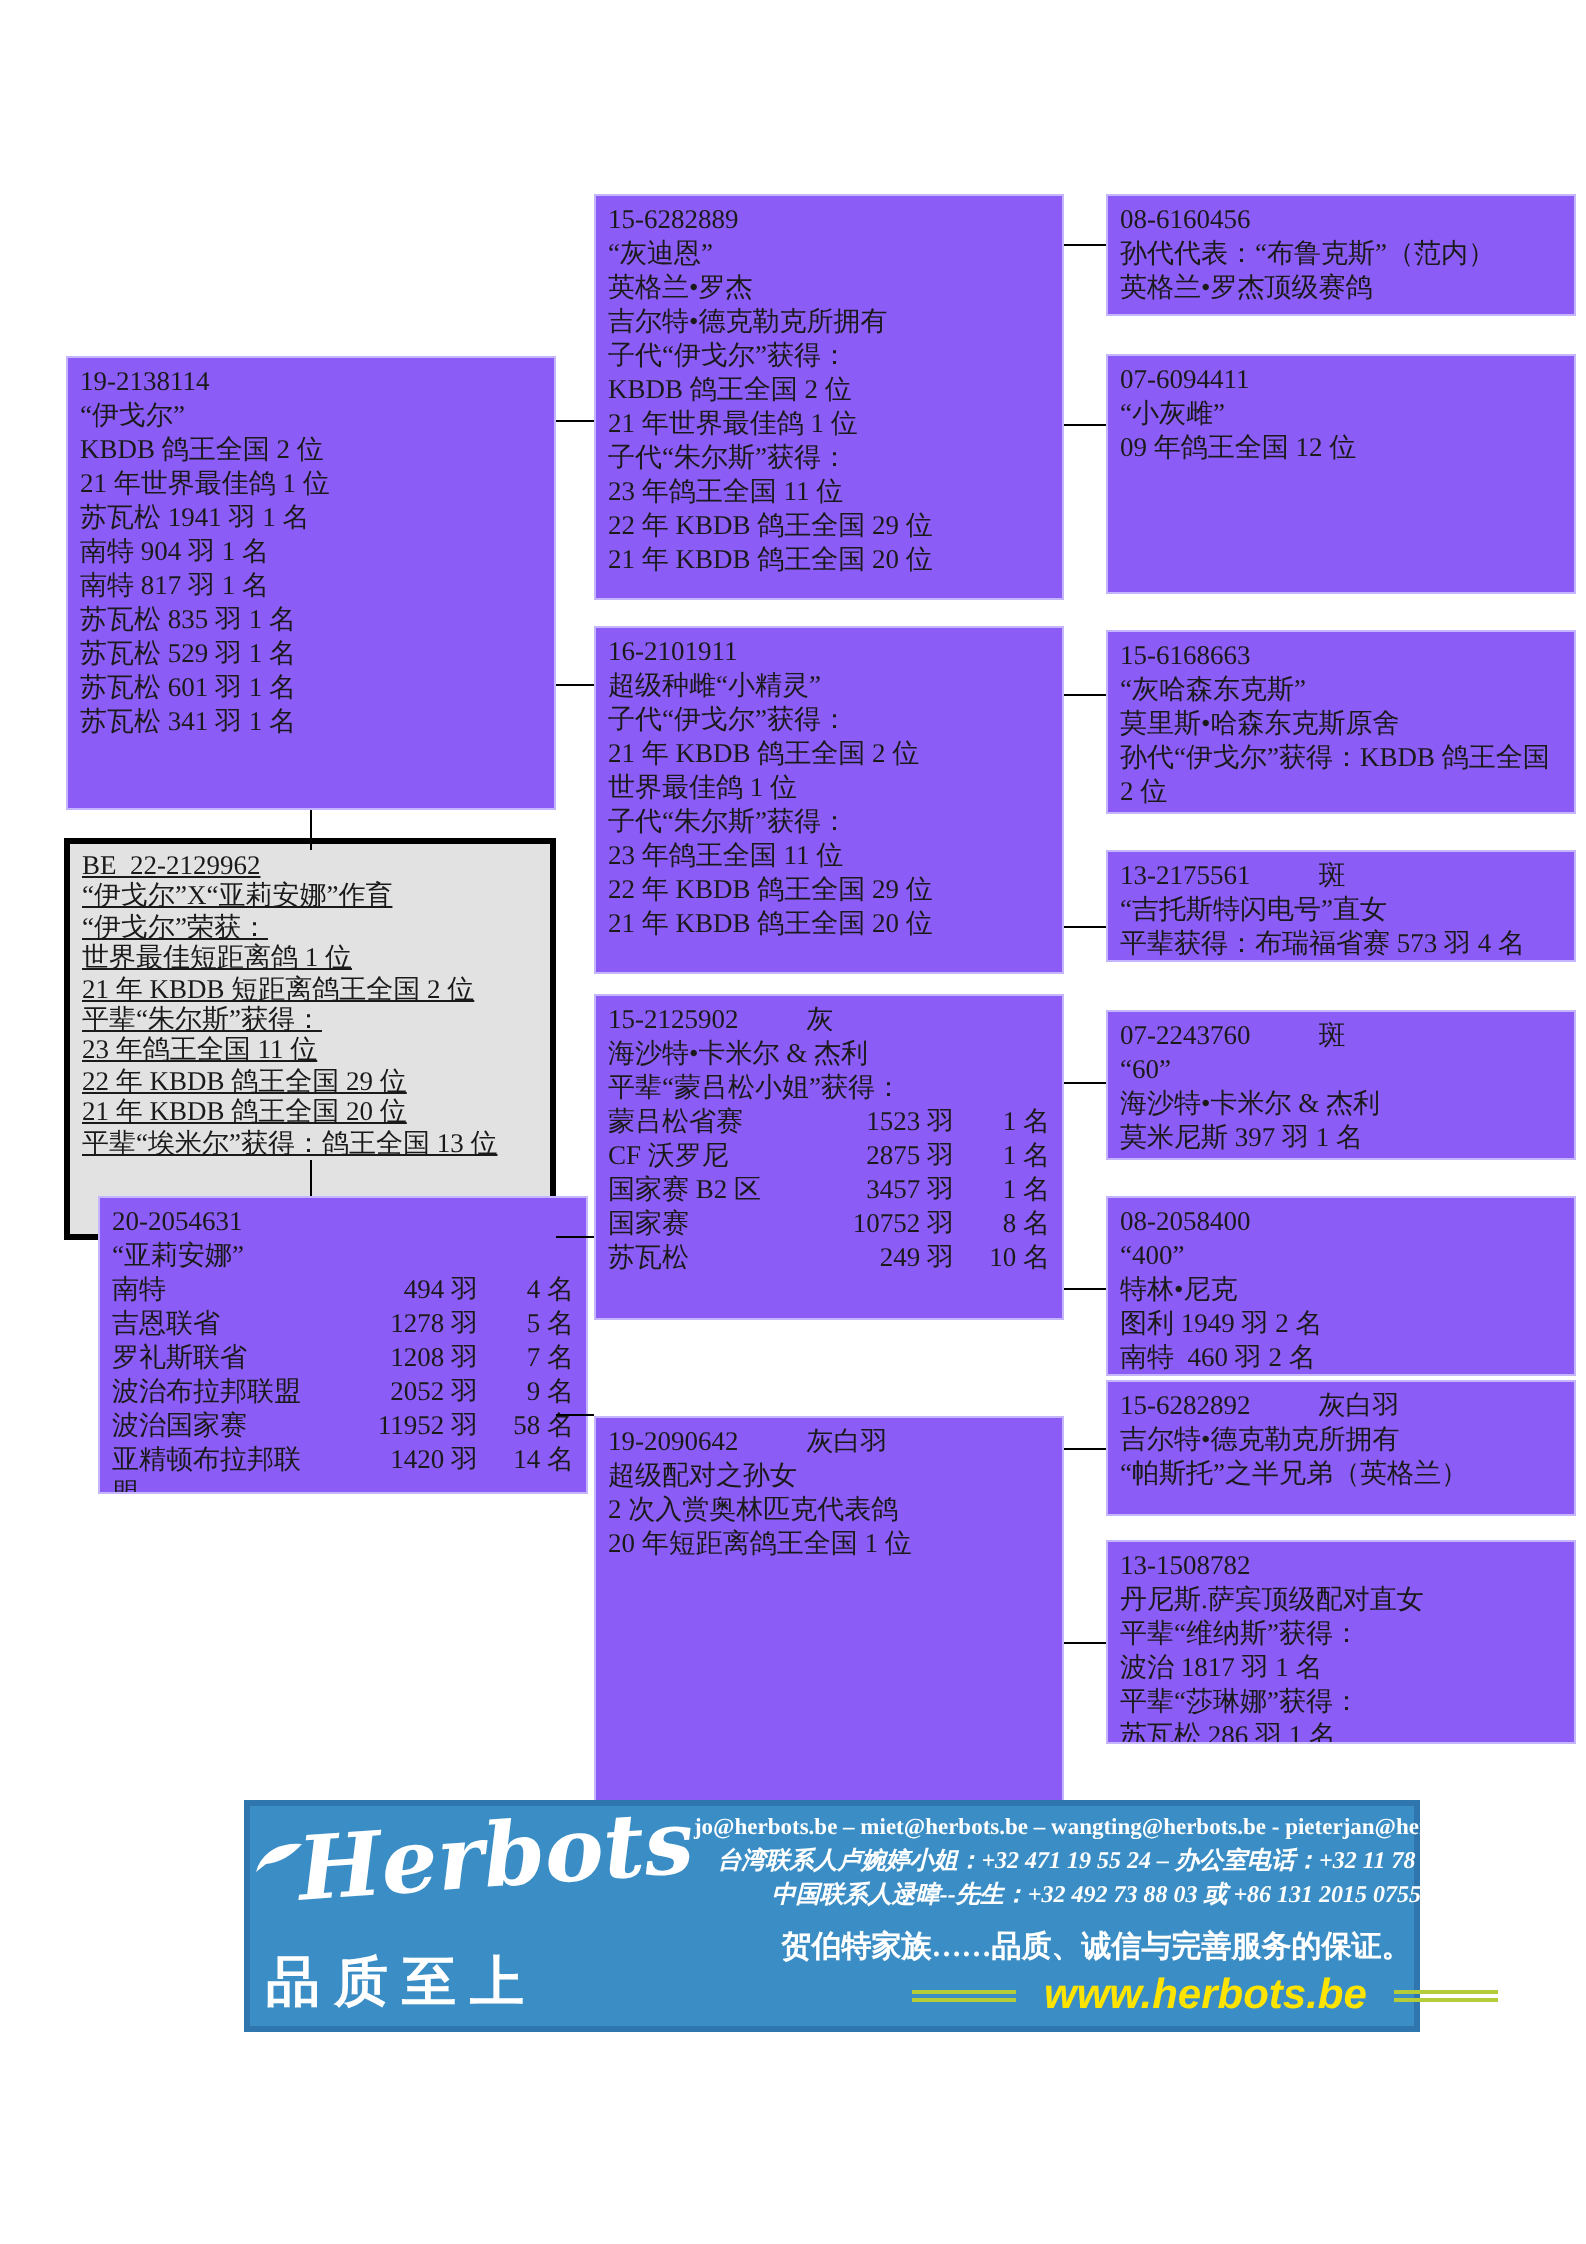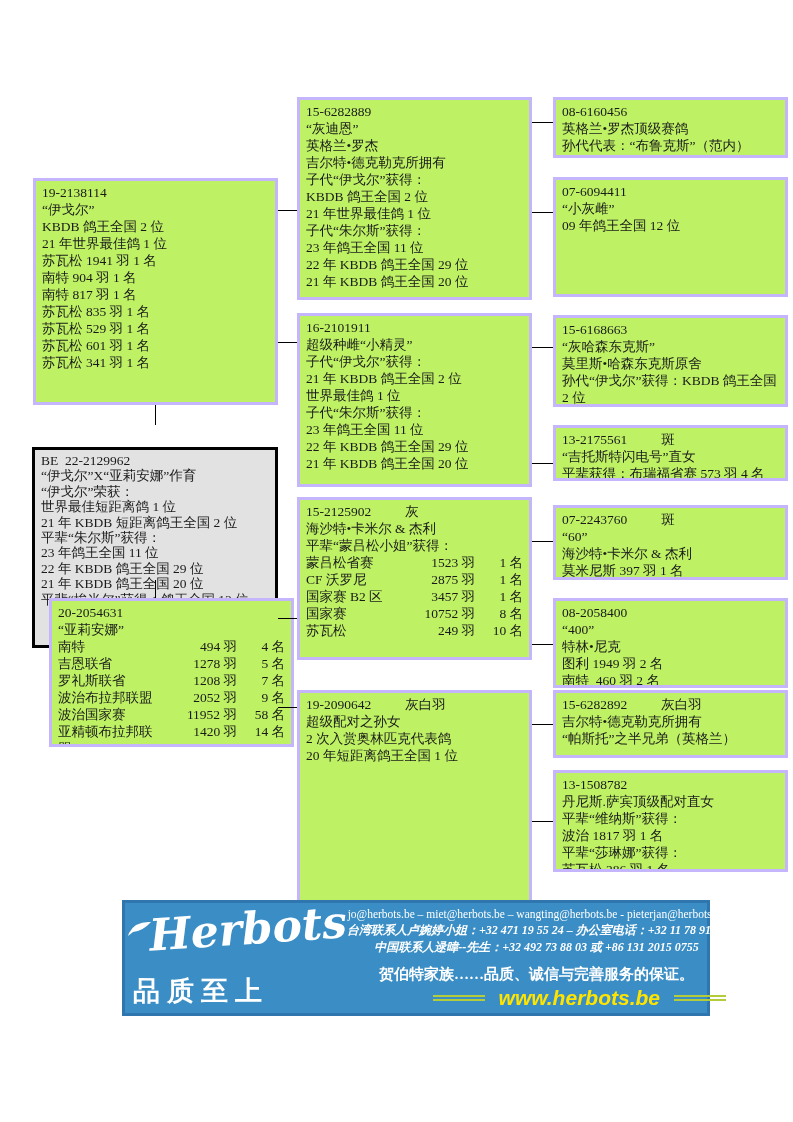--- a/index.html
+++ b/index.html
@@ -1,18 +1,18 @@
 <!DOCTYPE html>
 <html><head>
 <meta charset="utf-8">
 <style>
   html,body{margin:0;padding:0;background:#ffffff;}
   #page{position:relative;width:793px;height:1122px;background:#ffffff;overflow:hidden;
         font-family:"Liberation Serif","DejaVu Serif",serif;color:#1a1a1a;}
-  .pbox{position:absolute;border:3px solid #c4b5fd;background:#bef264;padding:3px 6px;
+  .pbox{position:absolute;border:1px solid #c4b5fd;background:#8b5cf6;padding:3px 6px;
         font-size:13.5px;line-height:17px;box-sizing:border-box;overflow:hidden;}
   .pbox.highlight{border:3px solid #000;background:#e2e2e2;line-height:15.4px;}
   .line{white-space:pre-wrap;}
   .line.hdr .colorlab{margin-left:34px;}
   .line.row{display:flex;}
   .line.row .race{flex:1 1 auto;}
   .line.row .birds{flex:0 0 80px;text-align:right;}
   .line.row .rank{flex:0 0 48px;text-align:right;}
   .conn{position:absolute;background:#000;}
   .conn.h{height:1px;}
@@ -21,21 +21,21 @@
   #banner{position:absolute;left:122px;top:900px;width:588px;height:116px;
           background:#3a8ec5;border:3px solid #2e76ad;box-sizing:border-box;
           display:flex;color:#fff;}
   #logo-col{flex:0 0 172px;position:relative;padding-left:8px;}
   .brand-script{font-family:"DejaVu Serif",serif;font-style:italic;font-weight:bold;
                 font-size:44px;line-height:52px;transform:rotate(-4deg);
                 display:inline-block;margin-left:16px;}
   .feather{position:absolute;left:2px;top:16px;}
   .brand-sub{font-size:27px;letter-spacing:7px;font-weight:bold;margin-top:18px;}
   #info-col{flex:1 1 auto;text-align:center;padding:4px 4px 0 0;}
-  .emails{font-size:11.5px;font-weight:normal;line-height:15px;white-space:nowrap;}
+  .emails{font-size:11.5px;font-weight:bold;line-height:15px;white-space:nowrap;}
   .contact{font-size:12px;line-height:17px;font-style:italic;font-weight:bold;white-space:nowrap;}
   .slogan{font-size:15px;line-height:18px;font-weight:bold;margin-top:9px;}
   .web-row{display:flex;align-items:center;justify-content:flex-end;gap:14px;margin-top:3px;}
   .rule{width:52px;height:2px;border-top:2px solid #b5cc3a;border-bottom:2px solid #b5cc3a;}
   .web{color:#ffe400;font-size:21px;font-weight:bold;font-style:italic;
        font-family:"Liberation Sans",sans-serif;line-height:24px;}
 </style>
 </head>
 <body>
 
@@ -47,21 +47,21 @@
       <div class="line">KBDB 鸽王全国 2 位</div>
       <div class="line">21 年世界最佳鸽 1 位</div>
       <div class="line">苏瓦松 1941 羽 1 名</div>
       <div class="line">南特 904 羽 1 名</div>
       <div class="line">南特 817 羽 1 名</div>
       <div class="line">苏瓦松 835 羽 1 名</div>
       <div class="line">苏瓦松 529 羽 1 名</div>
       <div class="line">苏瓦松 601 羽 1 名</div>
       <div class="line">苏瓦松 341 羽 1 名</div>
     </div>
-  <div class="pbox highlight" style="left:32px;top:447px;width:246px;height:201px;">
+  <div class="pbox highlight" style="left:32px;top:419px;width:246px;height:201px;text-decoration:underline;">
       <div class="line hdr">BE  22-2129962</div>
       <div class="line">“伊戈尔”X“亚莉安娜”作育</div>
       <div class="line">“伊戈尔”荣获：</div>
       <div class="line">世界最佳短距离鸽 1 位</div>
       <div class="line">21 年 KBDB 短距离鸽王全国 2 位</div>
       <div class="line">平辈“朱尔斯”获得：</div>
       <div class="line">23 年鸽王全国 11 位</div>
       <div class="line">22 年 KBDB 鸽王全国 29 位</div>
       <div class="line">21 年 KBDB 鸽王全国 20 位</div>
       <div class="line">平辈“埃米尔”获得：鸽王全国 13 位</div>
@@ -104,31 +104,31 @@
   <div class="pbox" style="left:297px;top:497px;width:235px;height:163px;">
       <div class="line hdr">15-2125902<span class="colorlab">灰</span></div>
       <div class="line">海沙特•卡米尔 &amp; 杰利</div>
       <div class="line">平辈“蒙吕松小姐”获得：</div>
       <div class="line row"><span class="race">蒙吕松省赛</span><span class="birds">1523 羽</span><span class="rank">1 名</span></div>
       <div class="line row"><span class="race">CF 沃罗尼</span><span class="birds">2875 羽</span><span class="rank">1 名</span></div>
       <div class="line row"><span class="race">国家赛 B2 区</span><span class="birds">3457 羽</span><span class="rank">1 名</span></div>
       <div class="line row"><span class="race">国家赛</span><span class="birds">10752 羽</span><span class="rank">8 名</span></div>
       <div class="line row"><span class="race">苏瓦松</span><span class="birds">249 羽</span><span class="rank">10 名</span></div>
     </div>
-  <div class="pbox" style="left:297px;top:690px;width:235px;height:220px;">
+  <div class="pbox" style="left:297px;top:708px;width:235px;height:220px;">
       <div class="line hdr">19-2090642<span class="colorlab">灰白羽</span></div>
       <div class="line">超级配对之孙女</div>
       <div class="line">2 次入赏奥林匹克代表鸽</div>
       <div class="line">20 年短距离鸽王全国 1 位</div>
     </div>
 
   <div class="pbox" style="left:553px;top:97px;width:235px;height:61px;">
       <div class="line hdr">08-6160456</div>
+      <div class="line">孙代代表：“布鲁克斯”（范内）</div>
       <div class="line">英格兰•罗杰顶级赛鸽</div>
-      <div class="line">孙代代表：“布鲁克斯”（范内）</div>
     </div>
   <div class="pbox" style="left:553px;top:177px;width:235px;height:120px;">
       <div class="line hdr">07-6094411</div>
       <div class="line">“小灰雌”</div>
       <div class="line">09 年鸽王全国 12 位</div>
     </div>
   <div class="pbox" style="left:553px;top:315px;width:235px;height:92px;">
       <div class="line hdr">15-6168663</div>
       <div class="line">“灰哈森东克斯”</div>
       <div class="line">莫里斯•哈森东克斯原舍</div>

